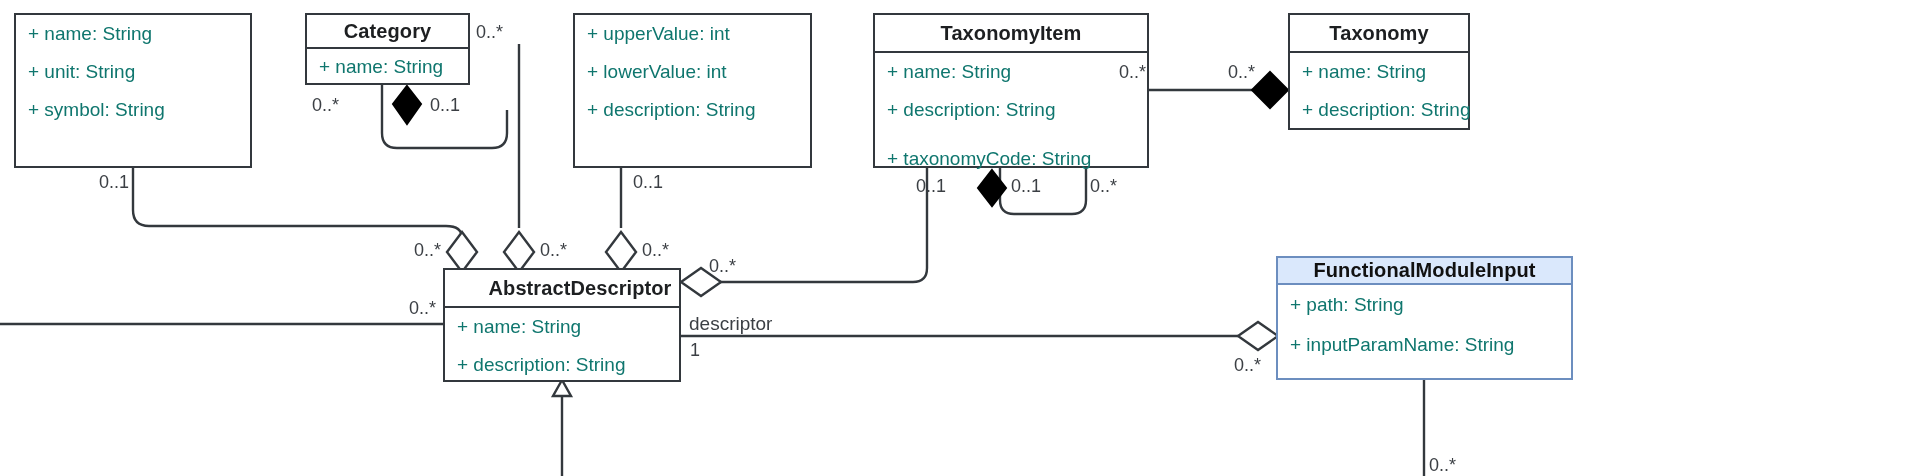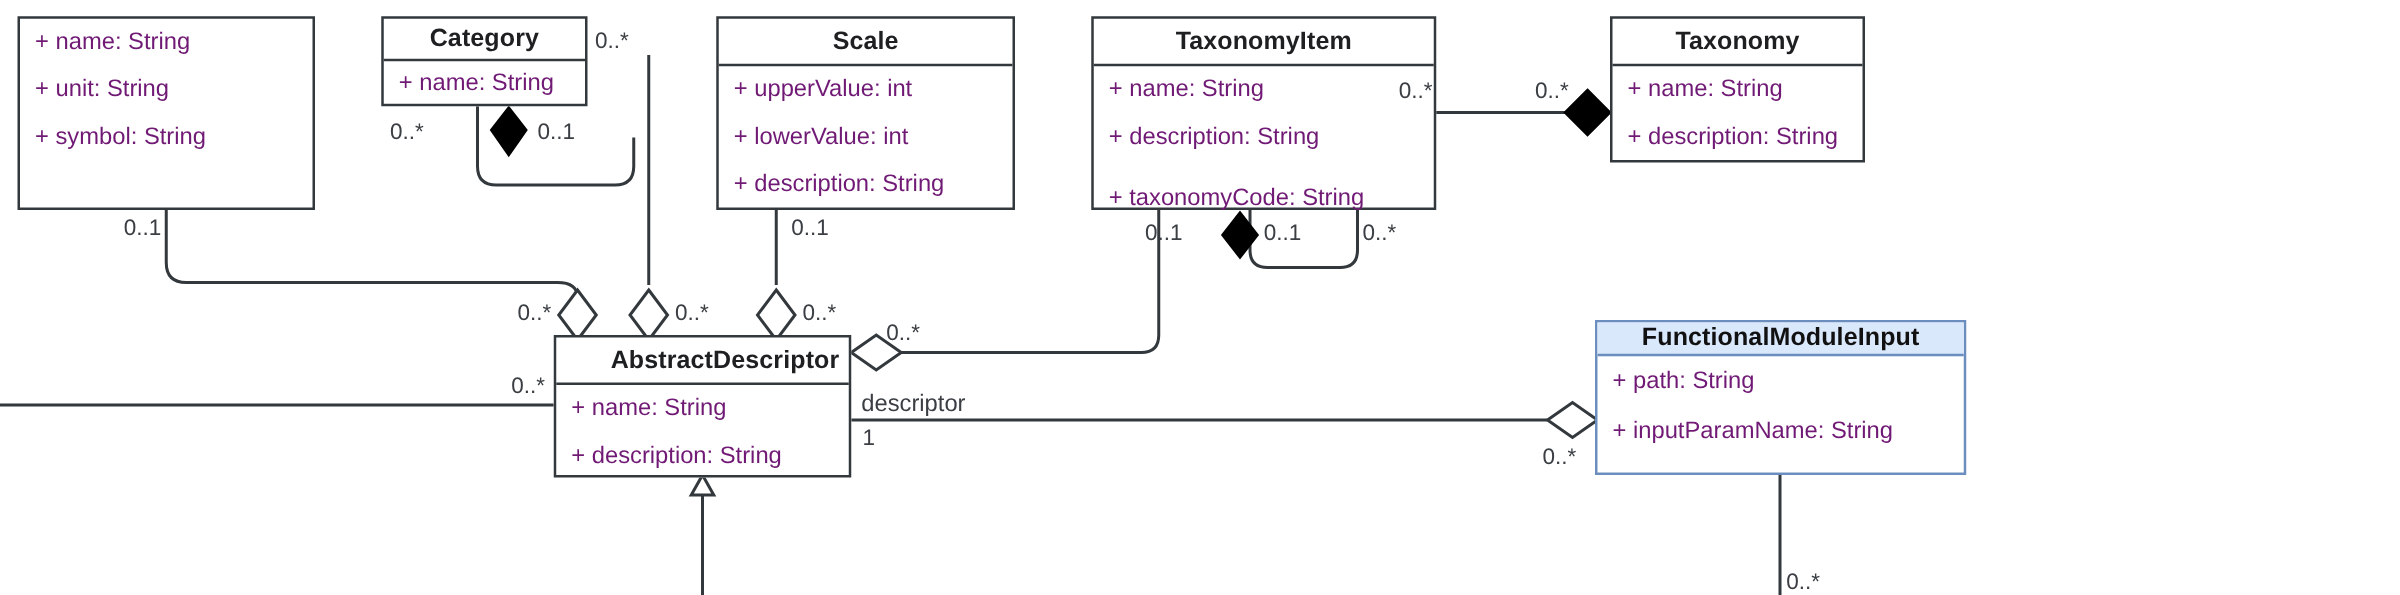--- a/index.html
+++ b/index.html
@@ -35,21 +35,21 @@
   .cls.blue .cls-title{
     background:#dae8fc;
     border-bottom:2px solid #6c8ebf;
     color:#111;
   }
 
   .cls-attrs{box-sizing:border-box;width:100%;}
   .attr{
     box-sizing:border-box;
     font-size:19px;
-    color:#701a75;
+    color:#0f766e;
     padding-left:12px;
     display:flex;align-items:center;
     white-space:nowrap;
   }
 
   .mult{
     position:absolute;
     font-size:18px;
     color:#3b3f44;
     white-space:nowrap;
@@ -121,38 +121,37 @@
   </div>
 
   <div class="cls" style="left:305px;top:13px;width:165px;height:72px;">
     <div class="cls-title" style="height:34px;">Category</div>
     <div class="cls-attrs">
       <div class="attr" style="height:36px;">+ name: String</div>
     </div>
   </div>
 
   <div class="cls" style="left:573px;top:13px;width:239px;height:155px;">
-    <div class="cls-title" style="height:38px;">Scale</div>
     <div class="cls-attrs">
       <div class="attr" style="height:38px;">+ upperValue: int</div>
       <div class="attr" style="height:38px;">+ lowerValue: int</div>
       <div class="attr" style="height:38px;">+ description: String</div>
     </div>
   </div>
 
   <div class="cls" style="left:873px;top:13px;width:276px;height:155px;">
     <div class="cls-title" style="height:38px;">TaxonomyItem</div>
     <div class="cls-attrs">
       <div class="attr" style="height:38px;">+ name: String</div>
       <div class="attr" style="height:38px;">+ description: String</div>
       <div class="attr" style="height:38px;margin-top:11px;">+ taxonomyCode: String</div>
     </div>
   </div>
 
-  <div class="cls" style="left:1288px;top:13px;width:204px;height:117px;">
+  <div class="cls" style="left:1288px;top:13px;width:182px;height:117px;">
     <div class="cls-title" style="height:38px;">Taxonomy</div>
     <div class="cls-attrs">
       <div class="attr" style="height:38px;">+ name: String</div>
       <div class="attr" style="height:38px;">+ description: String</div>
     </div>
   </div>
 
   <div class="cls" style="left:443px;top:268px;width:238px;height:114px;">
     <div class="cls-title" style="height:38px;padding-left:36px;">AbstractDescriptor</div>
     <div class="cls-attrs">

